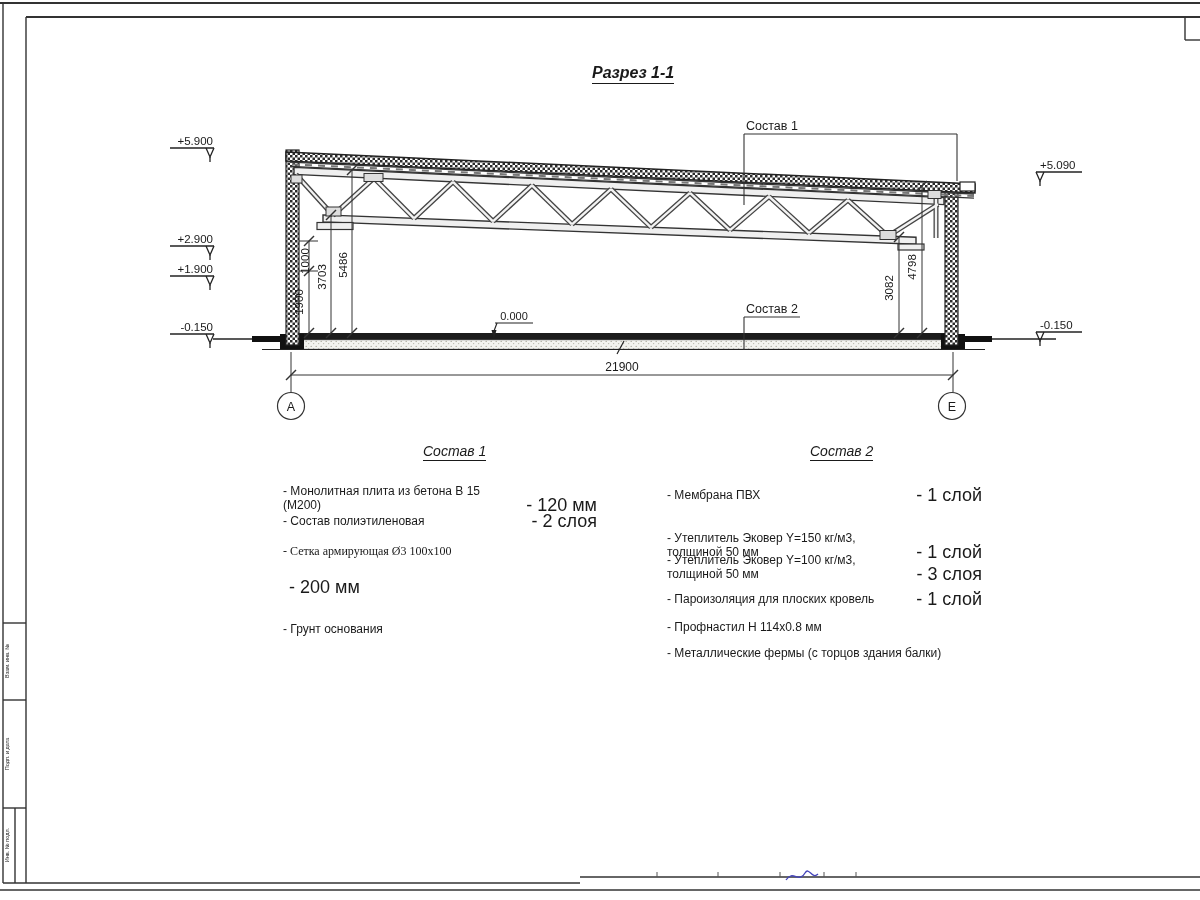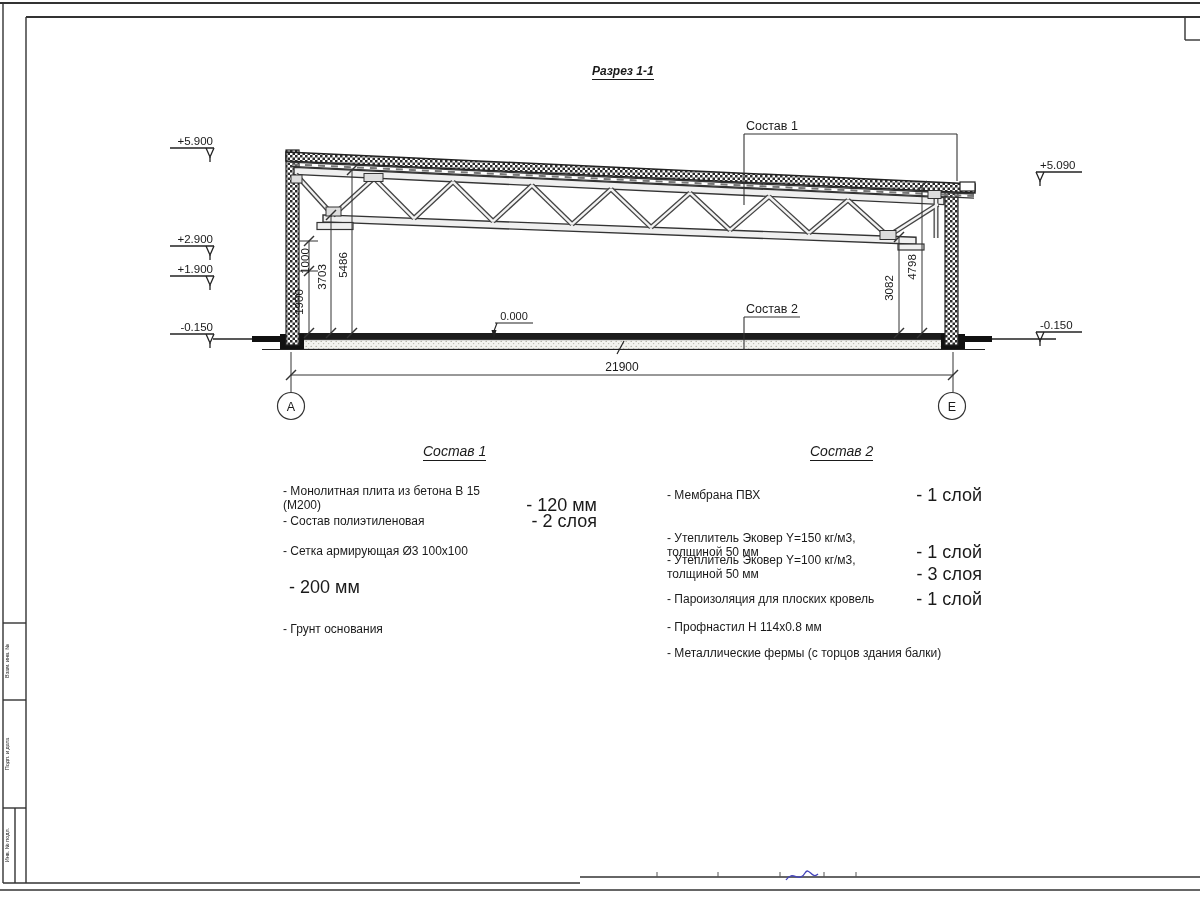--- a/index.html
+++ b/index.html
@@ -1,20 +1,20 @@
 <!DOCTYPE html>
 <html><head>
 <meta charset="utf-8">
 <style>
   html,body{margin:0;padding:0;background:#ffffff;}
   #sheet{position:relative;width:1200px;height:900px;background:#ffffff;overflow:hidden;
          font-family:"Liberation Sans", sans-serif;color:#1a1a1a;}
   #draw{position:absolute;left:0;top:0;width:1200px;height:900px;}
   .abs{position:absolute;}
-  .title{font-size:12px;font-style:italic;font-weight:bold;border-bottom:1.5px solid #1a1a1a;padding-bottom:1px;}
+  .title{font-size:16px;font-style:italic;font-weight:bold;border-bottom:1.5px solid #1a1a1a;padding-bottom:1px;}
   .comp-head{font-size:14px;font-style:italic;border-bottom:1px solid #1a1a1a;padding-bottom:1px;}
   .list{width:314px;}
   .row{position:absolute;left:0;width:100%;display:flex;justify-content:space-between;align-items:flex-end;}
   .iname{font-size:12px;line-height:14px;white-space:pre-line;}
   .ival{font-size:18px;line-height:14px;white-space:nowrap;padding-left:6px;}
   svg text{fill:#1a1a1a;}
 </style>
 </head>
 <body>
 
@@ -268,21 +268,21 @@
 
 <div class="abs list" style="left:283px;top:484px;height:170px;">
   <div class="row" style="top:0px;">
     <span class="iname">- Монолитная плита из бетона В 15 (М200)</span>
     <span class="ival">- 120 мм</span>
   </div>
   <div class="row" style="top:30px;">
     <span class="iname">- Состав полиэтиленовая</span>
     <span class="ival">- 2 слоя</span>
   </div>
-  <div class="row" style="top:60px;">
+  <div class="row" style="top:60px;font-family:Liberation Serif, serif;">
     <span class="iname">- Сетка армирующая Ø3 100х100</span>
     <span class="ival"></span>
   </div>
   <div class="row" style="top:96px;">
     <span class="ival">- 200 мм</span>
   </div>
   <div class="row" style="top:138px;">
     <span class="iname">- Грунт основания</span>
     <span class="ival"></span>
   </div>

